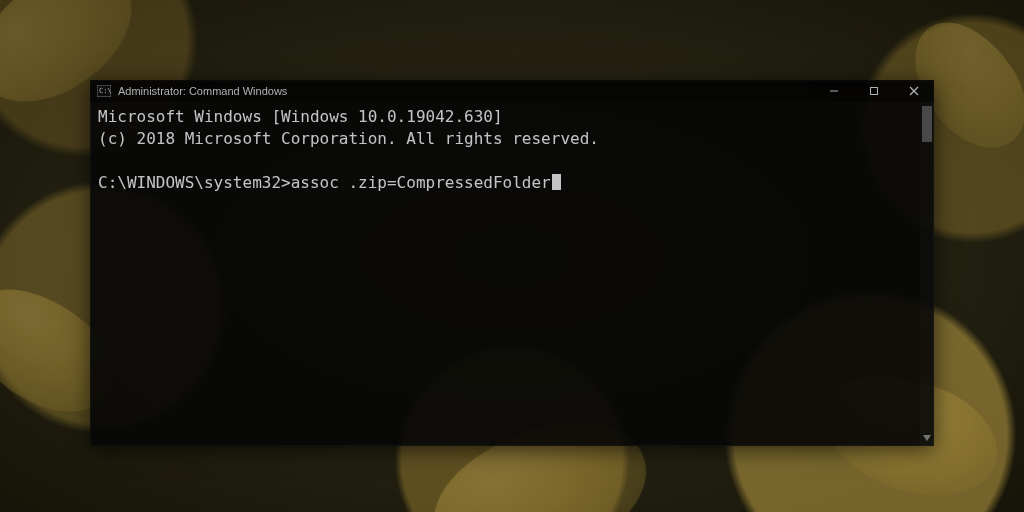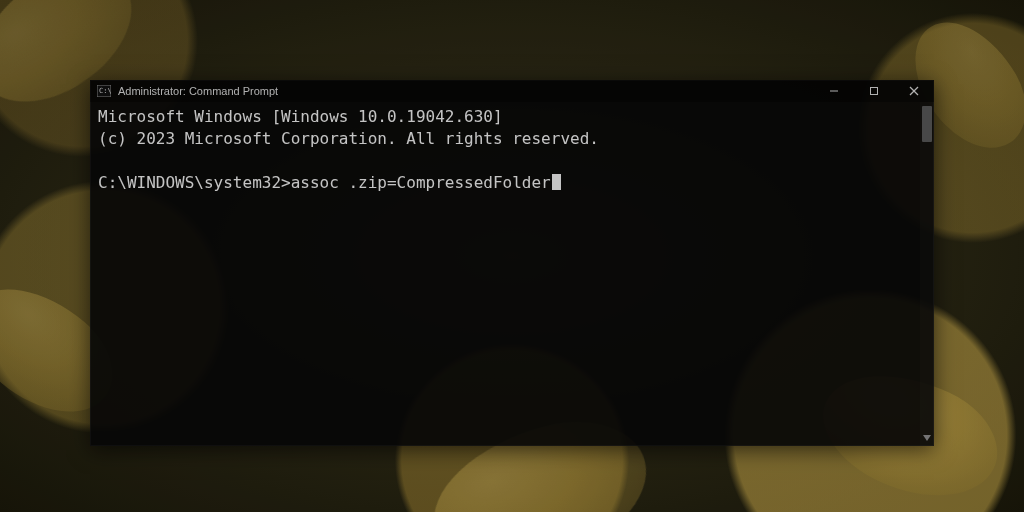--- a/index.html
+++ b/index.html
@@ -142,21 +142,21 @@
 
   <div class="terminal-window">
 
     <div class="titlebar">
       <span class="icon">
         <svg width="14" height="12" viewBox="0 0 14 12">
           <rect x="0" y="0" width="14" height="12" fill="#111" stroke="#888" stroke-width="1"></rect>
           <text x="2" y="8" font-family="Consolas,monospace" font-size="7" fill="#ccc">C:\</text>
         </svg>
       </span>
-      <span class="title">Administrator: Command Prompt</span>
+      <span class="title">Administrator: Command Windows</span>
       <div class="win-controls">
         <div class="win-btn" title="Minimize">
           <svg width="10" height="10" viewBox="0 0 10 10">
               <line x1="1" y1="5" x2="9" y2="5" stroke="currentColor" stroke-width="1"></line>
             </svg>
         </div>
         <div class="win-btn" title="Maximize">
           <svg width="10" height="10" viewBox="0 0 10 10">
               <rect x="1.5" y="1.5" width="7" height="7" fill="none" stroke="currentColor" stroke-width="1"></rect>
             </svg>
@@ -164,21 +164,21 @@
         <div class="win-btn close" title="Close">
           <svg width="10" height="10" viewBox="0 0 10 10">
             <line x1="1" y1="1" x2="9" y2="9" stroke="currentColor" stroke-width="1.2"></line>
             <line x1="9" y1="1" x2="1" y2="9" stroke="currentColor" stroke-width="1.2"></line>
           </svg>
         </div>
       </div>
     </div>
 
     <div class="term-body"><span>Microsoft Windows [Windows 10.0.19042.630]</span>
-<span>(c) 2023 Microsoft Corporation. All rights reserved.</span>
+<span>(c) 2018 Microsoft Corporation. All rights reserved.</span>
 <span></span>
 <span>C:\WINDOWS\system32&gt;assoc .zip=CompressedFolder</span><span class="cursor-block"></span>
       <div class="scrollbar-track">
         <div class="scrollbar-thumb"></div>
         <div class="scrollbar-arrow down">
           <svg width="8" height="6" viewBox="0 0 8 6">
               <polygon points="0,0 8,0 4,6" fill="#888"></polygon>
             </svg>
         </div>
       </div>

